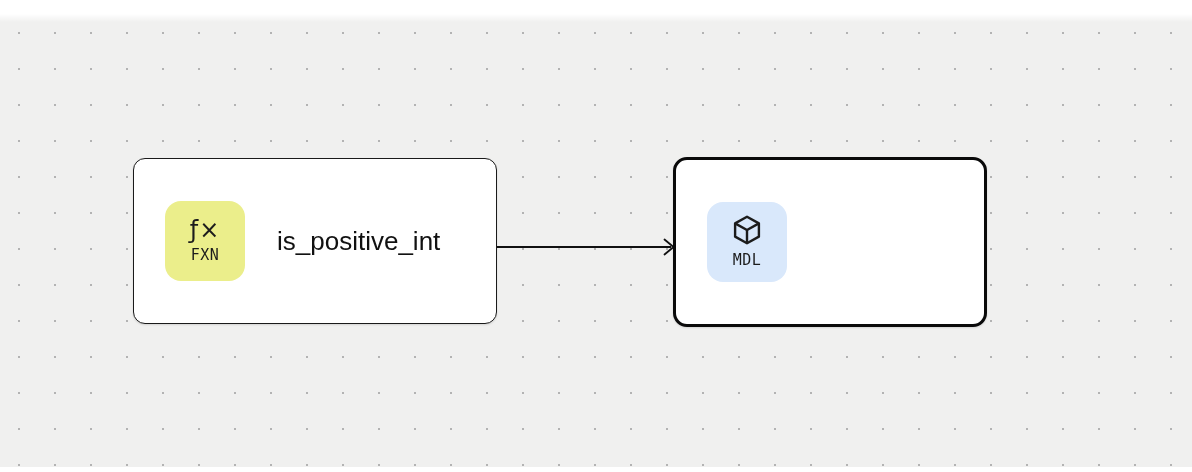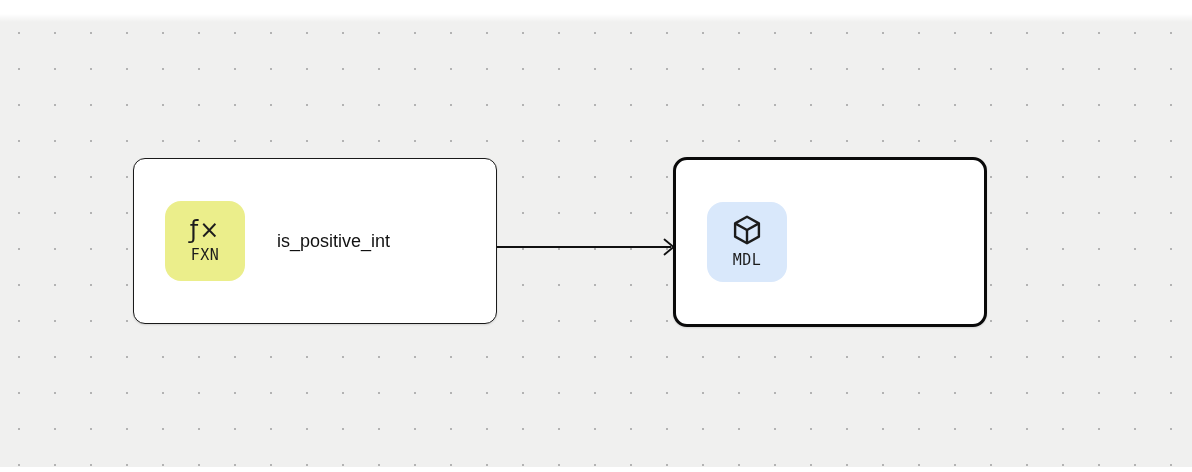--- a/index.html
+++ b/index.html
@@ -73,21 +73,21 @@
   .badge .glyph-svg { display: block; margin-bottom: 2px; }
   .badge .code {
     font-family: "DejaVu Sans Mono", monospace;
     font-size: 15px;
     font-weight: 500;
     line-height: 22px;
     letter-spacing: 0.5px;
   }
 
   .node-label {
-    font-size: 18px;
+    font-size: 26px;
     font-weight: 500;
     color: #111111;
     white-space: nowrap;
   }
 </style>
 </head>
 <body>
 
 <div class="canvas">
 

